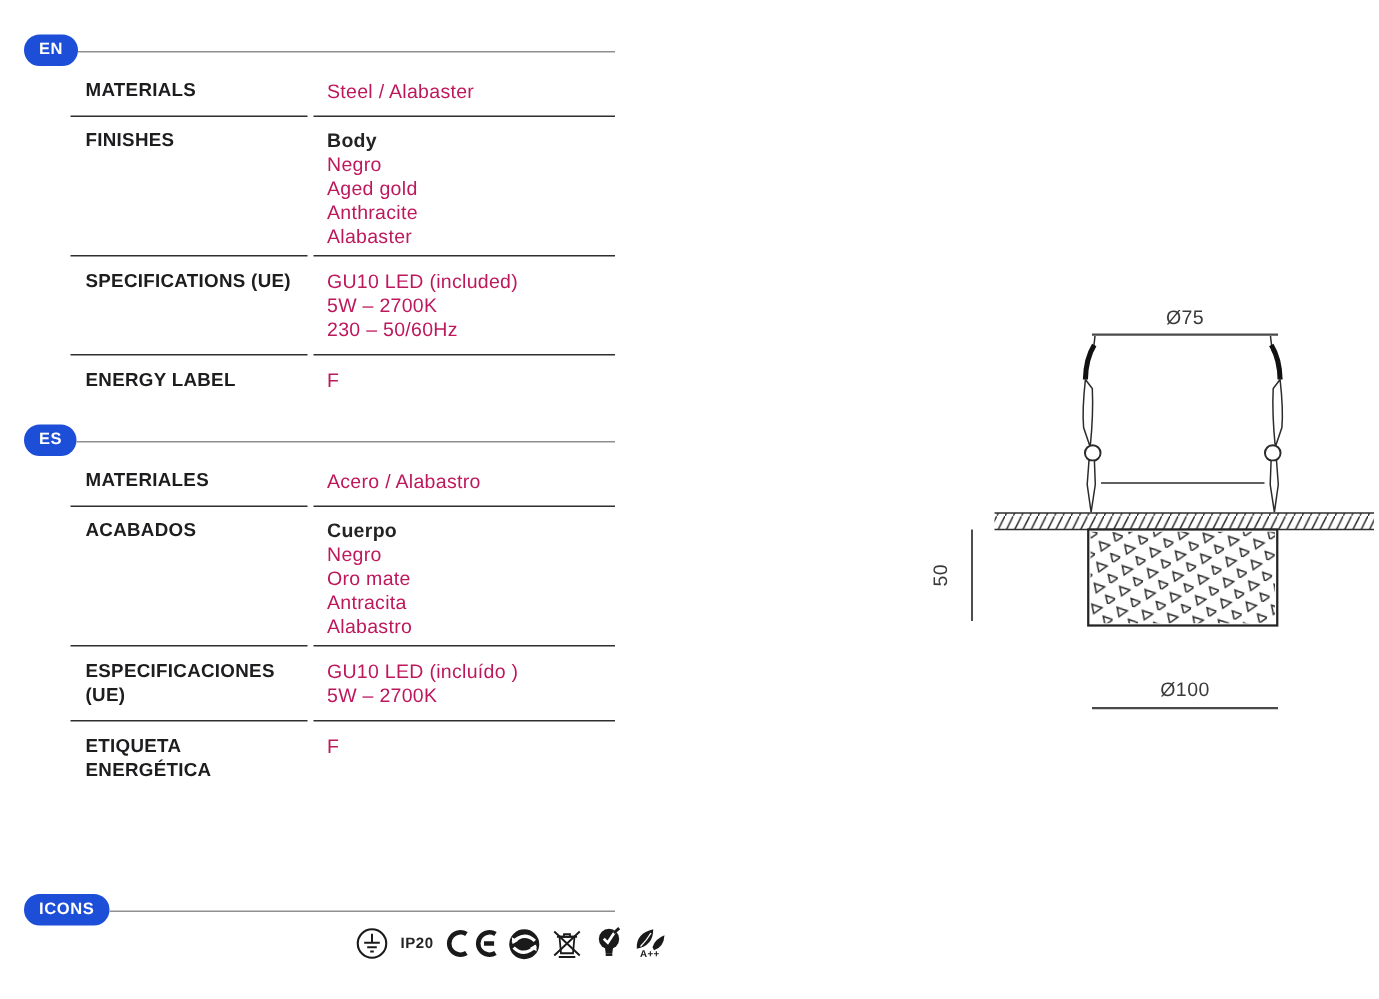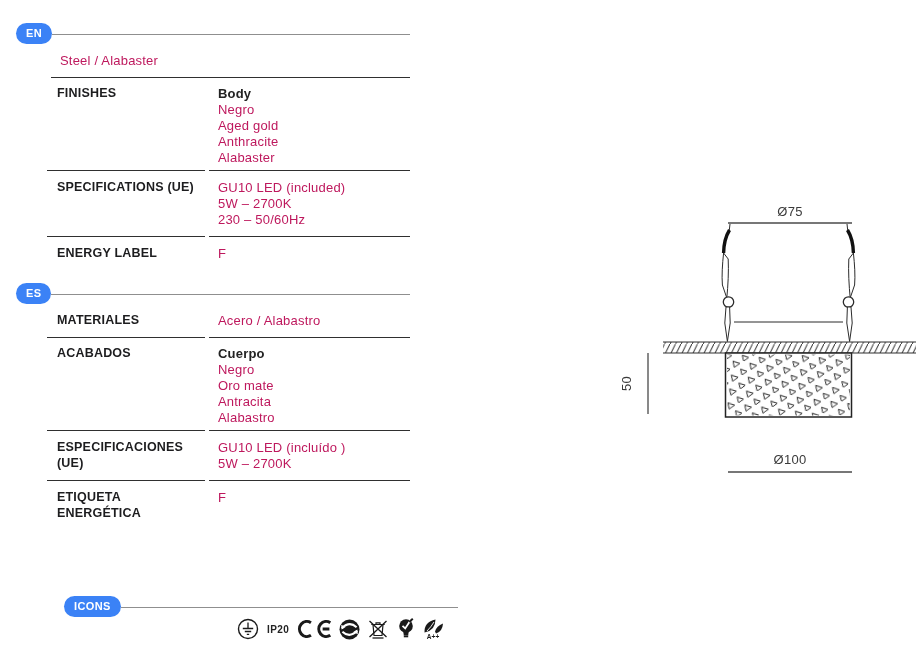--- a/index.html
+++ b/index.html
@@ -6,21 +6,21 @@
   html,body { background:#ffffff; }
   body {
     width:919px; height:666px; position:relative; overflow:hidden;
     font-family:"Liberation Sans","DejaVu Sans",sans-serif;
     color:#231f20;
   }
   
   .section { position:absolute; left:16px; width:394px; }
   .sec-head { display:flex; align-items:center; height:21px; }
   .pill {
-    background:#3b82f6; color:#ffffff; border-radius:11px;
+    background:#1d4ed8; color:#ffffff; border-radius:11px;
     font-size:11px; font-weight:bold; letter-spacing:.4px;
     padding:4px 10px 4px; line-height:13px; white-space:nowrap;
   }
   .head-rule { flex:1; border-top:1px solid #8f8f8f; margin-top:1px; }
   
   .spec-table { margin-left:31px; width:363px; }
   .spec-row { display:flex; }
   .cell { border-bottom:1px solid #2f2f2f; }
   .spec-row.last .cell { border-bottom:none; }
   .cell-label { width:158px; padding:9px 4px 8px 10px; }
@@ -45,20 +45,23 @@
 </head>
 <body>
 
 <div class="section" style="top:23px;">
   <div class="sec-head">
     <span class="pill">EN</span>
     <span class="head-rule"></span>
   </div>
   <div class="spec-table">
     <div class="spec-row">
+      <div class="cell cell-label">
+          <div class="lbl">MATERIALS</div>
+        </div>
       <div class="cell cell-value">
           <div class="val-line">Steel / Alabaster</div>
         </div>
     </div>
     <div class="spec-row row-tall">
       <div class="cell cell-label">
           <div class="lbl">FINISHES</div>
         </div>
       <div class="cell cell-value">
         <div class="val-line bold">Body</div>
@@ -128,21 +131,21 @@
       <div class="cell cell-label">
           <div class="lbl">ETIQUETA ENERGÉTICA</div>
         </div>
       <div class="cell cell-value">
           <div class="val-line">F</div>
         </div>
     </div>
   </div>
 </div>
 
-<div class="section" style="top:596px;margin-left:48px;">
+<div class="section" style="top:596px;">
   <div class="sec-head">
     <span class="pill">ICONS</span>
     <span class="head-rule"></span>
   </div>
 </div>
 
 <div class="icons-row">
 
   <span>
     <svg width="22" height="22" viewBox="0 0 22 22">

